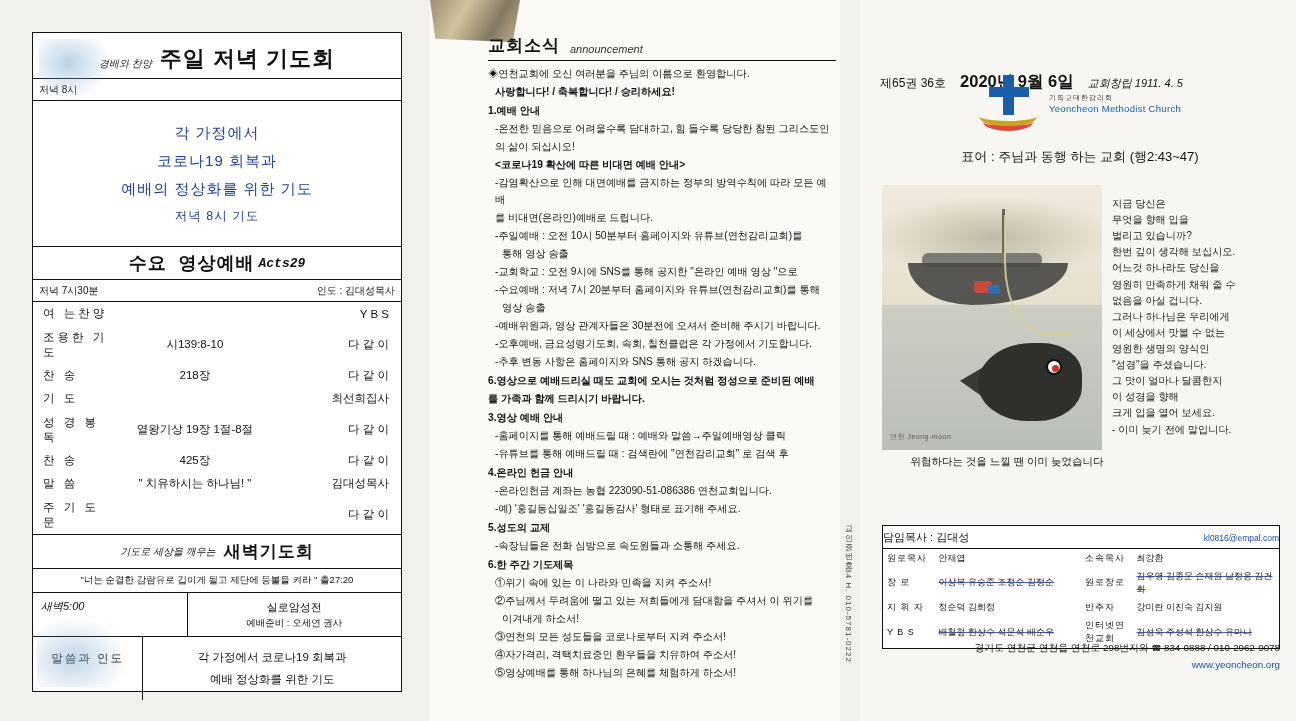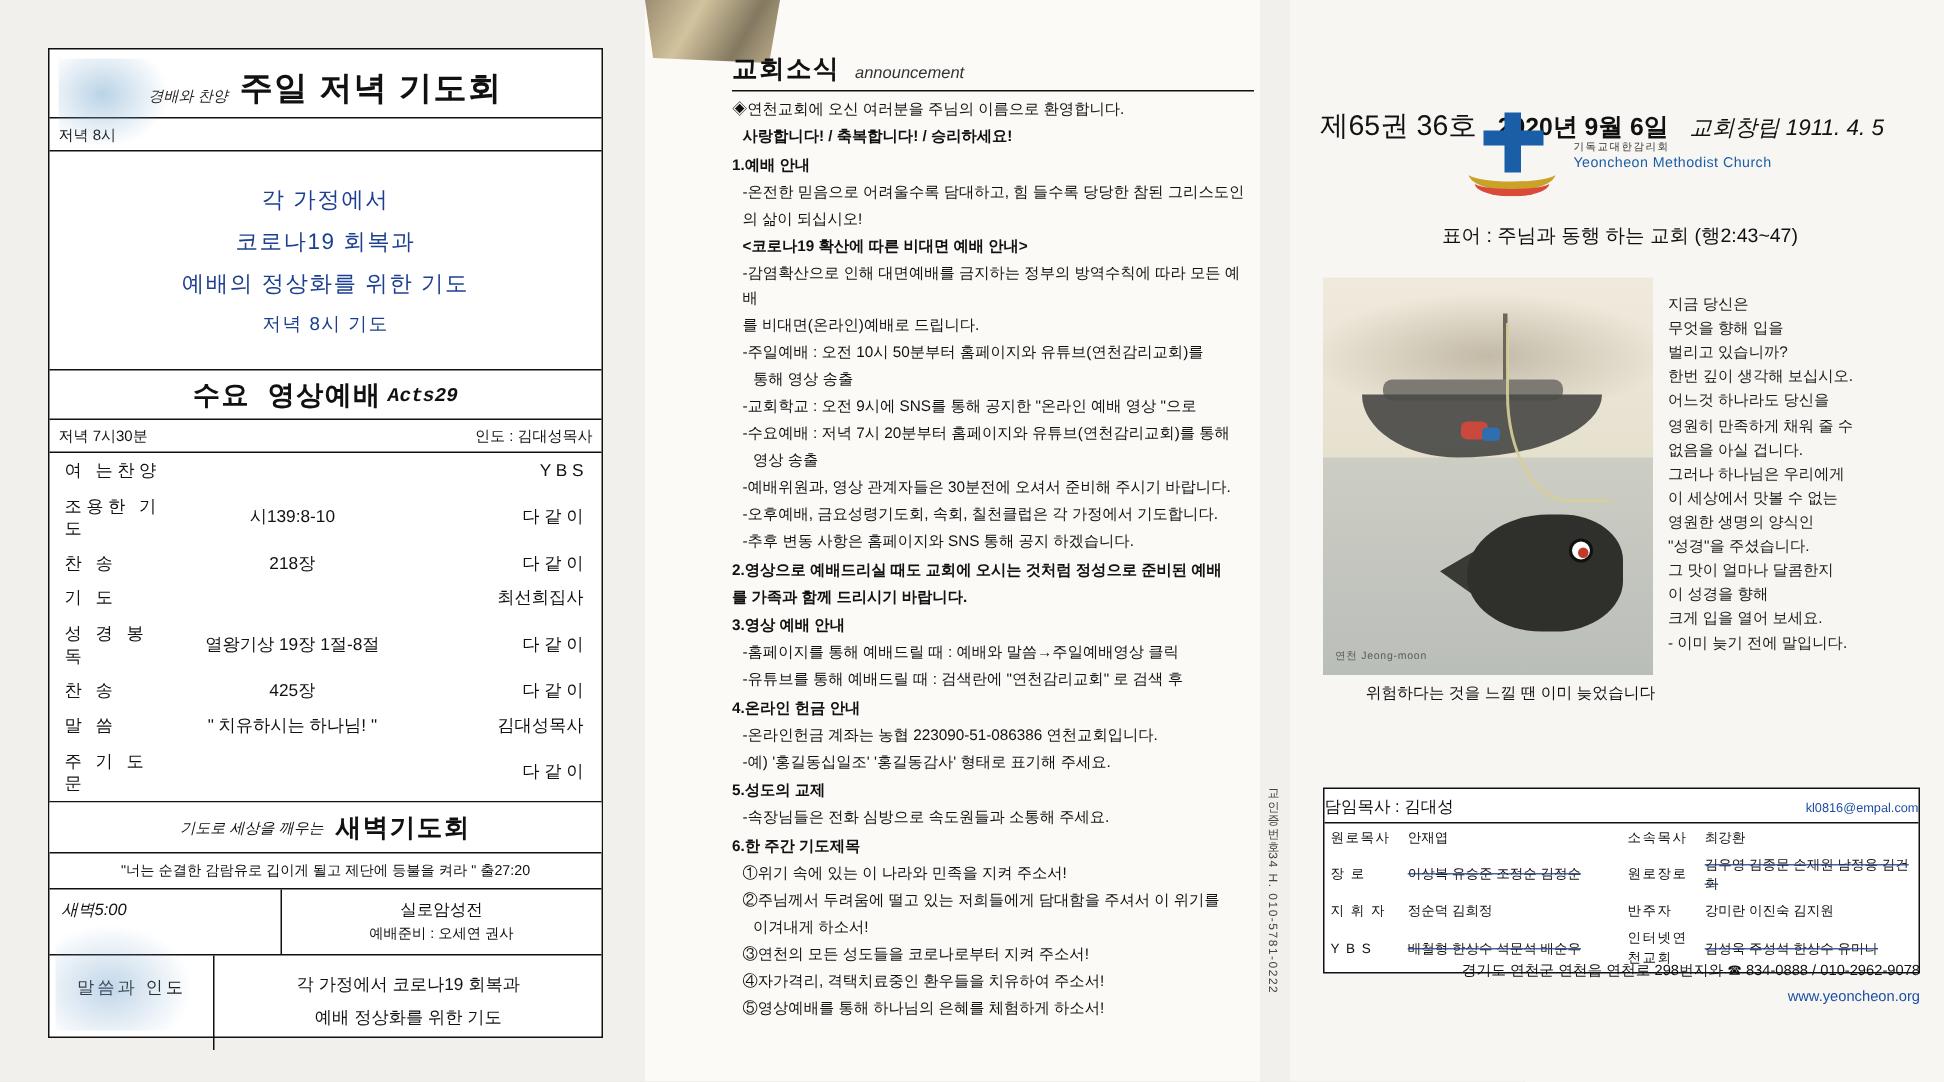--- a/index.html
+++ b/index.html
@@ -101,23 +101,23 @@
   .mid-body .lead { font-weight: bold; }
   .mid-body .b { font-weight: bold; }
   .mid-body p { margin: 0 0 1.5px 0; }
   .mid-body p.ind { padding-left: 7px; }
   .mid-body p.ind2 { padding-left: 14px; }
   .mid-body p.sec { font-weight: bold; margin-top: 2.5px; }
 
   
   .right-col { position: absolute; left: 860px; top: 0; width: 436px; height: 721px; background: #f7f6f2; }
   .r-head { position: absolute; left: 20px; top: 34px; width: 400px; display: flex; align-items: baseline; gap: 14px; font-size: 13px; }
-  .r-head .vol { font-size: 19px; text-align: center; }
+  .r-head .vol { font-size: 12px; text-align: center; }
   .r-head .date { font-size: 16.5px; font-weight: bold; }
-  .r-head .founded { font-size: 15px; font-style: italic; margin-top: 42px; }
+  .r-head .founded { font-size: 11px; font-style: italic; margin-top: 42px; }
 
   .logo-wrap { position: absolute; left: 34px; top: 70px; width: 370px; height: 66px; display: flex; align-items: center; justify-content: center; gap: 10px; }
   .logo-mark { width: 62px; height: 56px; position: relative; }
   .cross-v { position: absolute; left: 26px; top: 0; width: 11px; height: 40px; background: #1b5ea8; }
   .cross-h { position: absolute; left: 12px; top: 12px; width: 40px; height: 10px; background: #1b5ea8; }
   .arc1 { position: absolute; left: 2px; top: 30px; width: 58px; height: 22px; border-bottom: 6px solid #c9a227; border-radius: 0 0 50% 50%; }
   .arc2 { position: absolute; left: 6px; top: 38px; width: 50px; height: 18px; border-bottom: 5px solid #d94a3a; border-radius: 0 0 50% 50%; }
   .logo-text { text-align: left; }
   .logo-text .k-small { font-size: 7px; letter-spacing: 1px; color: #333; }
   .logo-text .k-big { font-size: 34px; font-weight: bold; letter-spacing: 2px; line-height: 1; color: #111; }
@@ -279,21 +279,21 @@
         <p class="ind"> 를 비대면(온라인)예배로 드립니다.</p>
         <p class="ind">-주일예배 : 오전 10시 50분부터 홈페이지와 유튜브(연천감리교회)를</p>
         <p class="ind2">  통해 영상 송출</p>
         <p class="ind">-교회학교 : 오전 9시에 SNS를 통해 공지한 "온라인 예배 영상 "으로</p>
         <p class="ind">-수요예배 : 저녁 7시 20분부터 홈페이지와 유튜브(연천감리교회)를 통해</p>
         <p class="ind2">  영상 송출</p>
         <p class="ind">-예배위원과, 영상 관계자들은 30분전에 오셔서 준비해 주시기 바랍니다.</p>
         <p class="ind">-오후예배, 금요성령기도회, 속회, 칠천클럽은 각 가정에서 기도합니다.</p>
         <p class="ind">-추후 변동 사항은 홈페이지와 SNS 통해 공지 하겠습니다.</p>
 
-        <p class="sec">2.영상으로  예배드리실 때도  교회에 오시는 것처럼 정성으로 준비된 예배</p>
+        <p class="sec">6.영상으로  예배드리실 때도  교회에 오시는 것처럼 정성으로 준비된 예배</p>
         <p class="b">를 가족과 함께 드리시기 바랍니다.</p>
 
         <p class="sec">3.영상 예배 안내</p>
         <p class="ind">-홈페이지를 통해 예배드릴 때 : 예배와 말씀→주일예배영상 클릭</p>
         <p class="ind">-유튜브를 통해 예배드릴 때 : 검색란에 "연천감리교회" 로 검색 후</p>
 
         <p class="sec">4.온라인 헌금 안내</p>
         <p class="ind">-온라인헌금 계좌는 농협 223090-51-086386 연천교회입니다.</p>
         <p class="ind">-예) '홍길동십일조' '홍길동감사' 형태로 표기해 주세요.</p>
 

